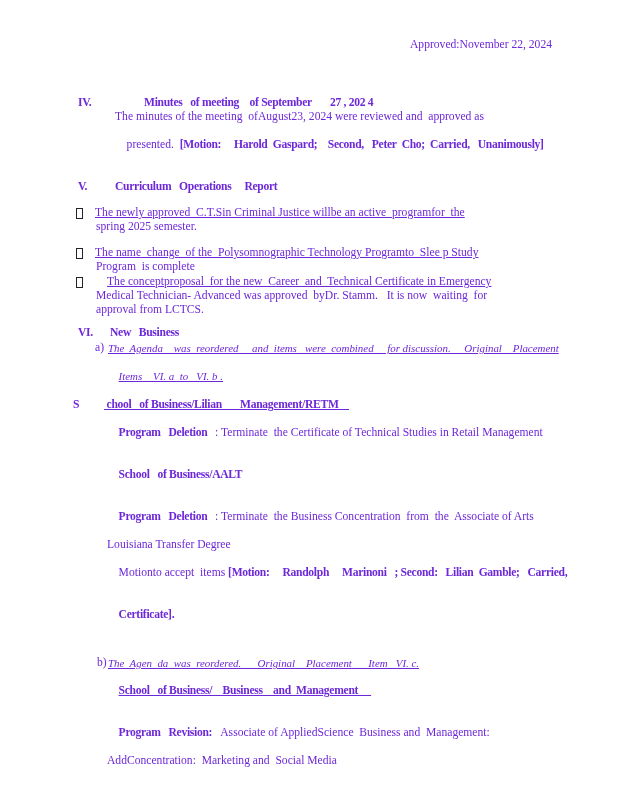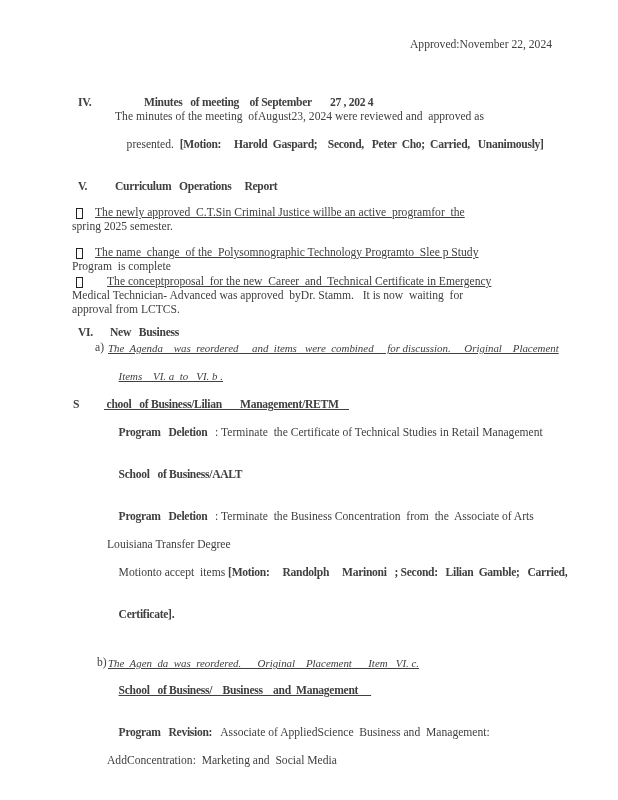--- a/index.html
+++ b/index.html
@@ -1,33 +1,33 @@
 <!DOCTYPE html>
 <html><head>
 <meta charset="utf-8">
 <style>
   html,body{margin:0;padding:0;background:#ffffff;}
   .page{
     position:relative;width:618px;height:800px;overflow:hidden;background:#fff;
-    font-family:"Liberation Serif","DejaVu Serif",serif;color:#404040;
+    font-family:"Liberation Serif","DejaVu Serif",serif;color:#6d28d9;
   }
   .line{white-space:pre;line-height:14px;min-height:14px;font-size:11.6px;}
   .b{font-weight:bold;letter-spacing:-0.3px;}
   .i{font-style:italic;font-size:10.9px;}
   .u{text-decoration:underline;}
   .approved{padding-top:38px;text-align:right;padding-right:66px;}
   .hrow{display:flex;padding-left:78px;}
   .hrow .num{width:37px;flex:0 0 auto;}
   .hrow .num-vi{width:32px;flex:0 0 auto;}
   .body115{padding-left:115px;}
   .bullet{display:flex;padding-left:76px;text-decoration:underline;}
   .sq{flex:0 0 auto;display:inline-block;width:5px;height:9px;border:1px solid #222;
       margin-right:12px;margin-top:2px;}
   .bullet .btxt{flex:1 1 auto;}
-  .cont{padding-left:72px;}
+  .cont{padding-left:96px;}
   .subrow{display:flex;padding-left:95px;}
   .subrow .marker{width:13px;flex:0 0 auto;font-size:11.6px;}
   .subrow-b{display:flex;padding-left:97px;}
   .subrow-b .marker{width:11px;flex:0 0 auto;font-size:11.6px;}
   .srow{display:flex;padding-left:73px;}
   .srow .s-cell{width:31px;flex:0 0 auto;}
   .body107{padding-left:107px;}
   .body106{padding-left:106px;}
   .mt44{margin-top:44px;gap:29px;} .mt14{margin-top:14px;} .mt12{margin-top:12px;}
   .mt11{margin-top:1px;gap:12px;} .mt9{margin-top:9px;}  .mt1{margin-top:1px;}

